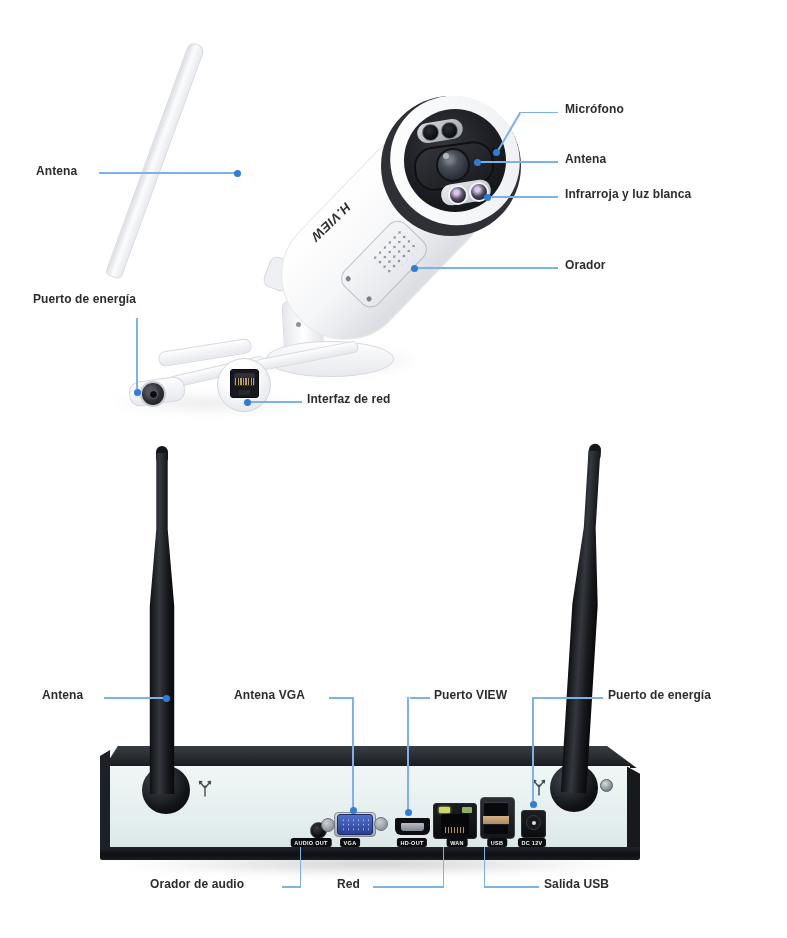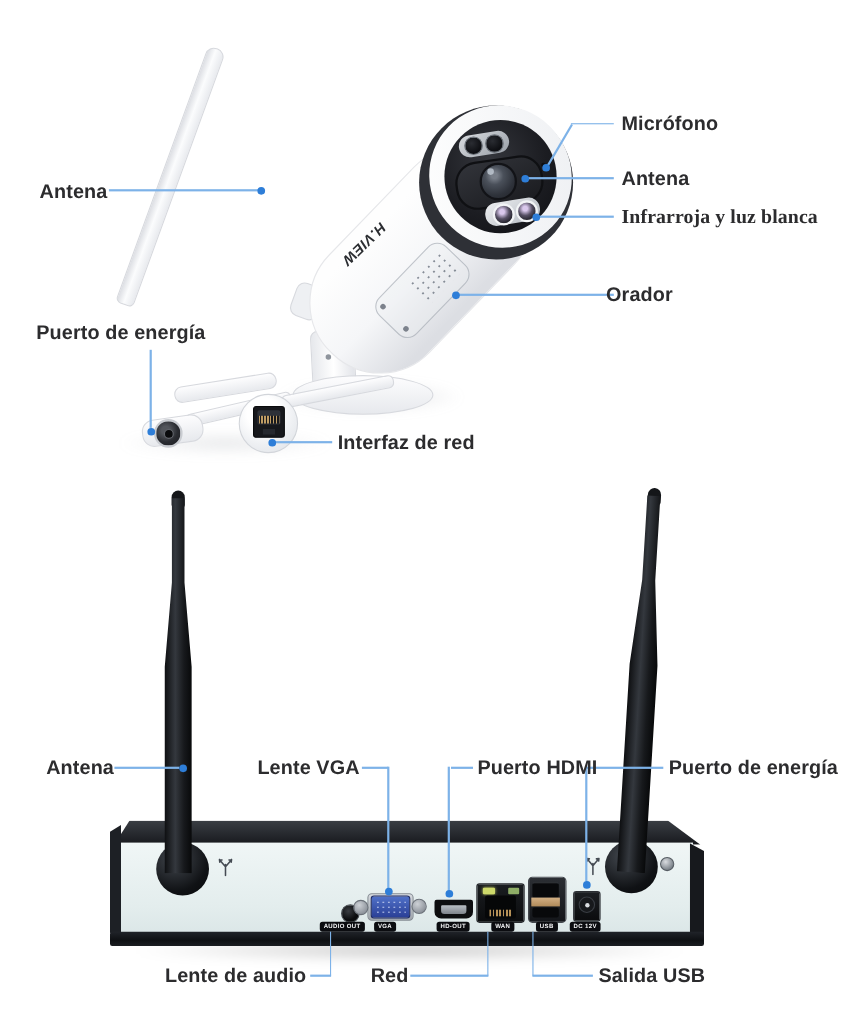--- a/index.html
+++ b/index.html
@@ -1,20 +1,20 @@
 <!DOCTYPE html>
 <html><head>
 <meta charset="utf-8">
 <style>
   html,body{margin:0;padding:0;background:#ffffff;}
   .canvas{position:relative;width:787px;height:938px;background:#ffffff;overflow:hidden;
           font-family:"Liberation Sans",sans-serif;}
   .abs{position:absolute;}
   
-  .lbl{position:absolute;font-size:18px;font-weight:600;color:#2c2c2e;white-space:nowrap;
+  .lbl{position:absolute;font-size:12px;font-weight:600;color:#2c2c2e;white-space:nowrap;
        letter-spacing:.1px;z-index:60;}
   .hl{position:absolute;height:1.6px;background:#7db2e8;z-index:55;}
   .vl{position:absolute;width:1.6px;background:#7db2e8;z-index:55;}
   .dl{position:absolute;height:1.6px;background:#7db2e8;transform-origin:left center;z-index:55;}
   .dot{position:absolute;width:7px;height:7px;border-radius:50%;background:#2e7ed8;z-index:56;}
   
   .wp{position:absolute;background:linear-gradient(180deg,#fdfdfe,#e7e9ed);
       border:1px solid #d7d9de;}
   
   .cam-capsule{position:absolute;left:265px;top:172px;width:235px;height:126px;border-radius:63px;
@@ -127,22 +127,22 @@
     <div class="hl" style="left:416px;top:267.3px;width:142px;"></div>
     <div class="dot" style="left:410.5px;top:264.5px;"></div>
     <div class="vl" style="left:136.3px;top:318px;height:71px;"></div>
     <div class="dot" style="left:133.5px;top:388.5px;"></div>
     <div class="hl" style="left:250px;top:401.3px;width:52px;"></div>
     <div class="dot" style="left:243.5px;top:398.5px;"></div>
 
     <div class="lbl" style="left:36px;top:164px;">Antena</div>
     <div class="lbl" style="left:565px;top:102px;">Micrófono</div>
     <div class="lbl" style="left:565px;top:152px;">Antena</div>
-    <div class="lbl" style="left:565px;top:187px;font-family:Liberation Serif, serif;">Infrarroja y luz blanca</div>
-    <div class="lbl" style="left:551px;top:258px;text-align:right;">Orador</div>
+    <div class="lbl" style="left:565px;top:187px;">Infrarroja y luz blanca</div>
+    <div class="lbl" style="left:565px;top:258px;text-align:right;">Orador</div>
     <div class="lbl" style="left:33px;top:292px;">Puerto de energía</div>
     <div class="lbl" style="left:307px;top:392px;">Interfaz de red</div>
   </div>
 
   <div>
 
     <div class="shadow" style="left:120px;top:854px;width:505px;height:20px;background:radial-gradient(ellipse,rgba(0,0,0,.22),rgba(0,0,0,0) 72%);"></div>
 
     <div class="nvr-top"></div>
     <div class="nvr-face"></div>
@@ -222,21 +222,21 @@
     <div class="vl" style="left:532.2px;top:697px;height:104px;"></div>
     <div class="dot" style="left:529.5px;top:800.5px;"></div>
     <div class="hl" style="left:282px;top:886.3px;width:19px;"></div>
     <div class="vl" style="left:299.5px;top:847px;height:40px;"></div>
     <div class="hl" style="left:373px;top:886.3px;width:71px;"></div>
     <div class="vl" style="left:442.5px;top:847px;height:40px;"></div>
     <div class="hl" style="left:484px;top:886.3px;width:55px;"></div>
     <div class="vl" style="left:483.5px;top:847px;height:40px;"></div>
 
     <div class="lbl" style="left:42px;top:688px;">Antena</div>
-    <div class="lbl" style="left:234px;top:688px;">Lente VGA</div>
-    <div class="lbl" style="left:434px;top:688px;">Puerto HDMI</div>
+    <div class="lbl" style="left:234px;top:688px;">Antena VGA</div>
+    <div class="lbl" style="left:434px;top:688px;">Puerto VIEW</div>
     <div class="lbl" style="left:608px;top:688px;">Puerto de energía</div>
-    <div class="lbl" style="left:150px;top:877px;">Lente de audio</div>
+    <div class="lbl" style="left:150px;top:877px;">Orador de audio</div>
     <div class="lbl" style="left:337px;top:877px;">Red</div>
     <div class="lbl" style="left:544px;top:877px;">Salida USB</div>
   </div>
 
 </div>
 
 </body></html>

